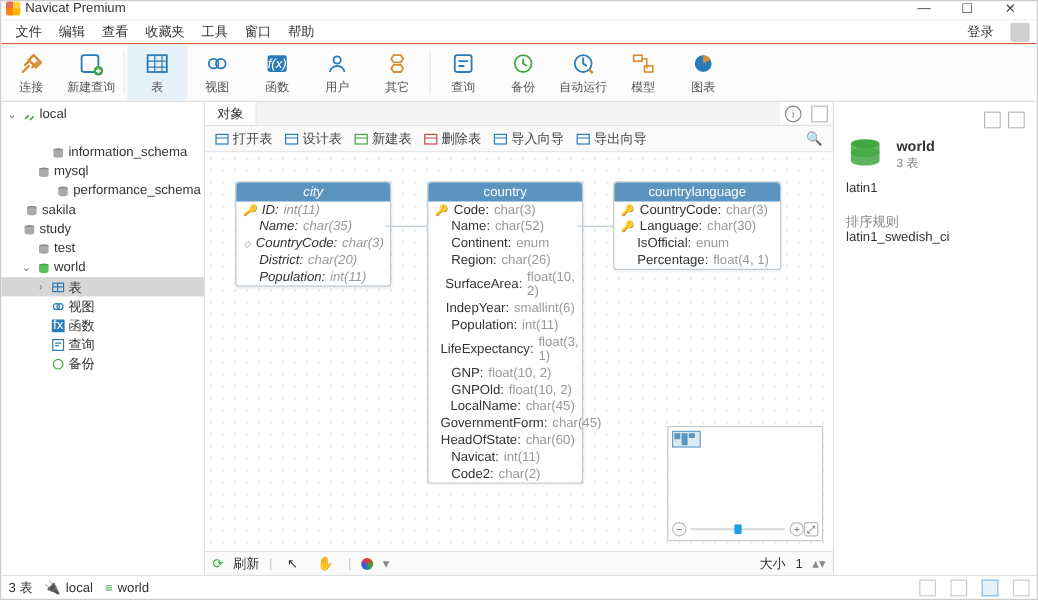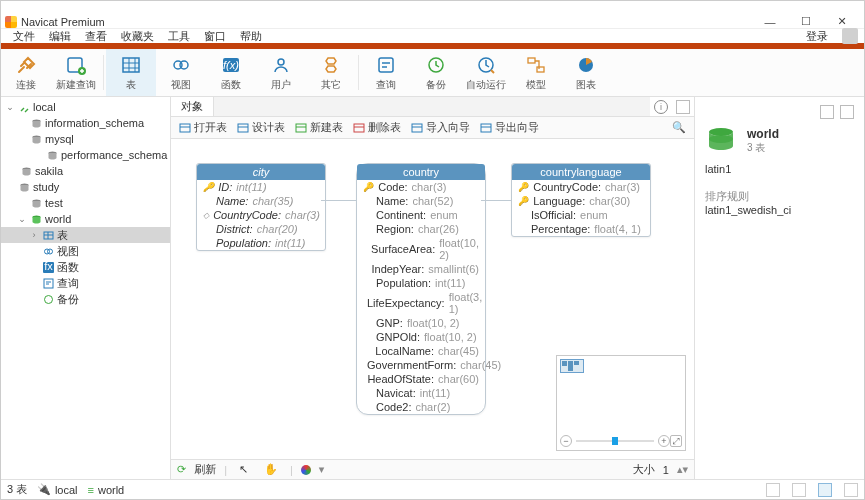--- a/index.html
+++ b/index.html
@@ -1,23 +1,23 @@
 <!DOCTYPE html>
 <html><head>
 <meta charset="utf-8">
 <style>
   * { box-sizing: border-box; margin: 0; padding: 0; font-family: "Microsoft YaHei", "Segoe UI", Arial, sans-serif; font-size: 11px; }
   body { width: 865px; height: 500px; background: #fff; color: #333; overflow: hidden; border: 1px solid #ccc; display: flex; flex-direction: column; }
   
-  .titlebar { height: 28px; display: flex; align-items: flex-end; padding: 0 4px; border-bottom: 1px solid #eee; }
+  .titlebar { height: 16px; display: flex; align-items: flex-start; padding: 0 4px; border-bottom: 1px solid #eee; }
   .titlebar .logo { width: 12px; height: 12px; background: conic-gradient(#ffd23f 0 90deg,#ffb703 90deg 180deg,#ff8500 180deg 270deg,#e76f51 270deg 360deg); border-radius: 2px; margin-right: 4px; }
   .titlebar .title { flex: 1; font-size: 11px; color: #333; }
   .titlebar .winctl { width: 36px; text-align: center; color: #444; font-size: 11px; cursor: default; }
   
-  .menubar { height: 20px; display: flex; align-items: center; padding: 0 6px; gap: 2px; border-bottom: 6px solid #c2410c; }
+  .menubar { height: 20px; display: flex; align-items: center; padding: 0 6px; gap: 2px; border-bottom: 1px solid #c2410c; }
   .menubar .mitem { padding: 2px 6px; }
   .menubar .spacer { flex: 1; }
   .menubar .avatar { width: 16px; height: 16px; background: #d0d0d0; border-radius: 2px; margin-left: 6px; }
   
   .toolbar { height: 48px; display: flex; align-items: stretch; border-bottom: 1px solid #e0e0e0; background: #fcfcfc; }
   .tbtn { width: 50px; display: flex; flex-direction: column; align-items: center; justify-content: center; gap: 2px; }
   .tbtn.active { background: #e6f2f9; }
   .tbtn .ticon { width: 22px; height: 22px; display: flex; align-items: center; justify-content: center; }
   .tbtn .tlabel { font-size: 10px; color: #555; }
   .tsep { width: 1px; background: #e6e6e6; margin: 6px 2px; }
@@ -211,21 +211,21 @@
   <div class="sidebar" id="tree">
       <div class="tree-row" style="padding-left: 4px;">
         <span class="tw">⌄</span>
         <span class="ticon2">
           <svg width="11" height="11">
             <path d="M2 9l3-3m1 4l3-3" stroke="#3fa83f" stroke-width="1.4"></path>
           </svg>
         </span>
         <span>local</span>
       </div>
-      <div class="tree-row" style="padding-left: 16px;">
+      <div class="tree-row" style="padding-left: 28px; margin-top: 16px;">
         <span class="tw"></span>
         <span class="ticon2">
           <svg width="11" height="11">
             <ellipse cx="5.5" cy="3" rx="4" ry="1.5" fill="#888"></ellipse>
             <path d="M1.5 3v5c0 .8 1.8 1.5 4 1.5s4-.7 4-1.5V3" fill="#aaa"></path>
           </svg>
         </span>
         <span>information_schema</span>
       </div>
       <div class="tree-row" style="padding-left: 16px;">
@@ -409,21 +409,21 @@
             <span style="width:9px;display:inline-block"></span>
             <span class="fn">IsOfficial:</span> 
             <span class="ft">enum</span>
           </div>
           <div class="ent-r">
             <span style="width:9px;display:inline-block"></span>
             <span class="fn">Percentage:</span> 
             <span class="ft">float(4, 1)</span>
           </div>
         </div>
-        <div class="ent" style="left: 185px; top: 24px; width: 130px; border-radius: 12px;">
+        <div class="ent" style="left: 185px; top: 24px; width: 130px;">
           <div class="ent-h">country</div>
           <div class="ent-r">
             <span class="keyico">🔑</span>
             <span class="fn">Code:</span> 
             <span class="ft">char(3)</span>
           </div>
           <div class="ent-r">
             <span style="width:9px;display:inline-block"></span>
             <span class="fn">Name:</span> 
             <span class="ft">char(52)</span>

